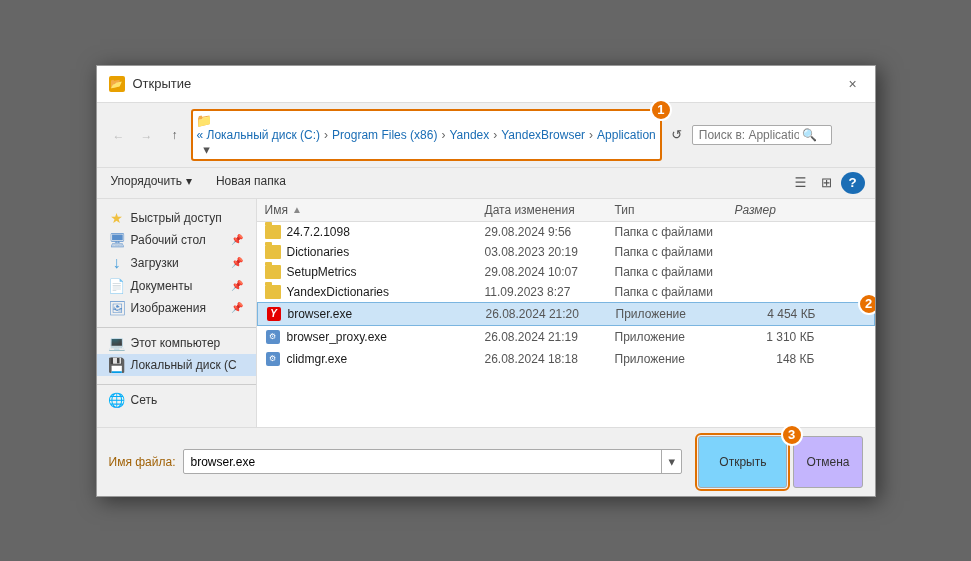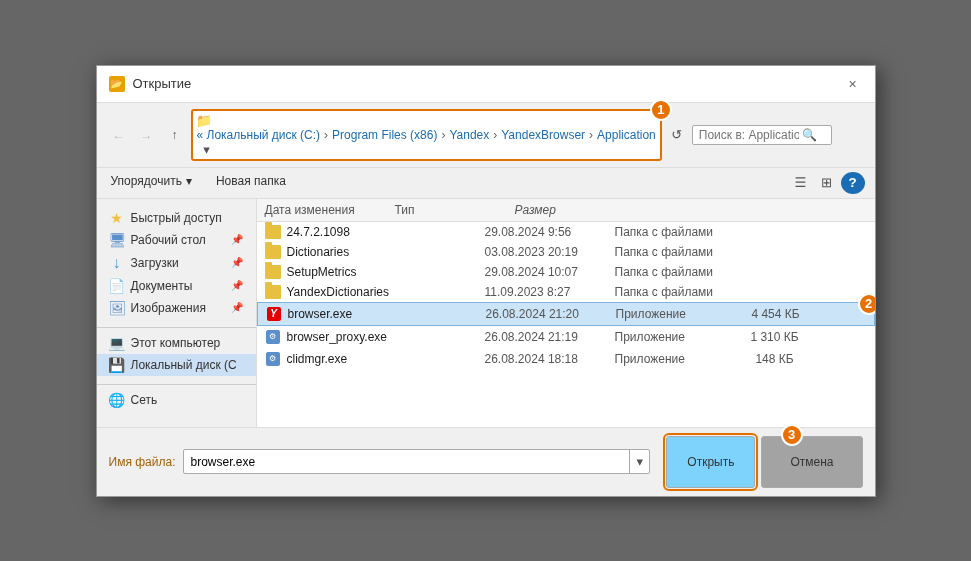--- a/index.html
+++ b/index.html
@@ -264,21 +264,21 @@
       display: flex;
       align-items: center;
       padding: 3px 8px;
       cursor: pointer;
       font-size: 12px;
     }
     .file-row.selected { background: #cce4f7; border: 1px solid #7ab5e0; }
     .file-name { flex: 0 0 220px; display: flex; align-items: center; gap: 6px; color: #1a1a1a; }
     .file-date { flex: 0 0 130px; color: #555; }
     .file-type { flex: 0 0 120px; color: #555; }
-    .file-size { flex: 0 0 80px; color: #555; text-align: center; }
+    .file-size { flex: 0 0 80px; color: #555; text-align: right; }
     .folder-ico {
       width: 16px;
       height: 14px;
       background: #e8c040;
       border-radius: 1px;
       position: relative;
       display: inline-block;
     }
     .folder-ico::before {
       content: '';
@@ -397,24 +397,24 @@
       border: 1px solid #aaa;
       border-radius: 3px;
       padding: 18px 20px;
       font-size: 12px;
       cursor: pointer;
       color: #333;
       outline: 2px solid #e07000;
       outline-offset: 1px;
     }
     .btn-cancel {
-      background: #a3a3a3;
+      background: #c4b5fd;
       border: 1px solid #aaa;
       border-radius: 3px;
-      padding: 5px 28px;
+      padding: 5px 12px;
       font-size: 12px;
       cursor: pointer;
       color: #333;
     }
     .badge {
       position: absolute;
       width: 22px;
       height: 22px;
       border-radius: 50%;
       background: #e87000;
@@ -534,20 +534,24 @@
       <div class="sidebar-section">
         <div class="sidebar-item">
           <span class="sidebar-icon network">🌐</span>
           <span>Сеть</span>
         </div>
       </div>
     </div>
 
     <div class="file-area">
       <div class="file-header">
+        <div class="col-name">
+          <span>Имя</span>
+          <span class="col-arrow">▲</span>
+        </div>
         <div class="col-date">
           <span>Дата изменения</span>
         </div>
         <div class="col-type">
           <span>Тип</span>
         </div>
         <div class="col-size">
           <span>Размер</span>
         </div>
       </div>

